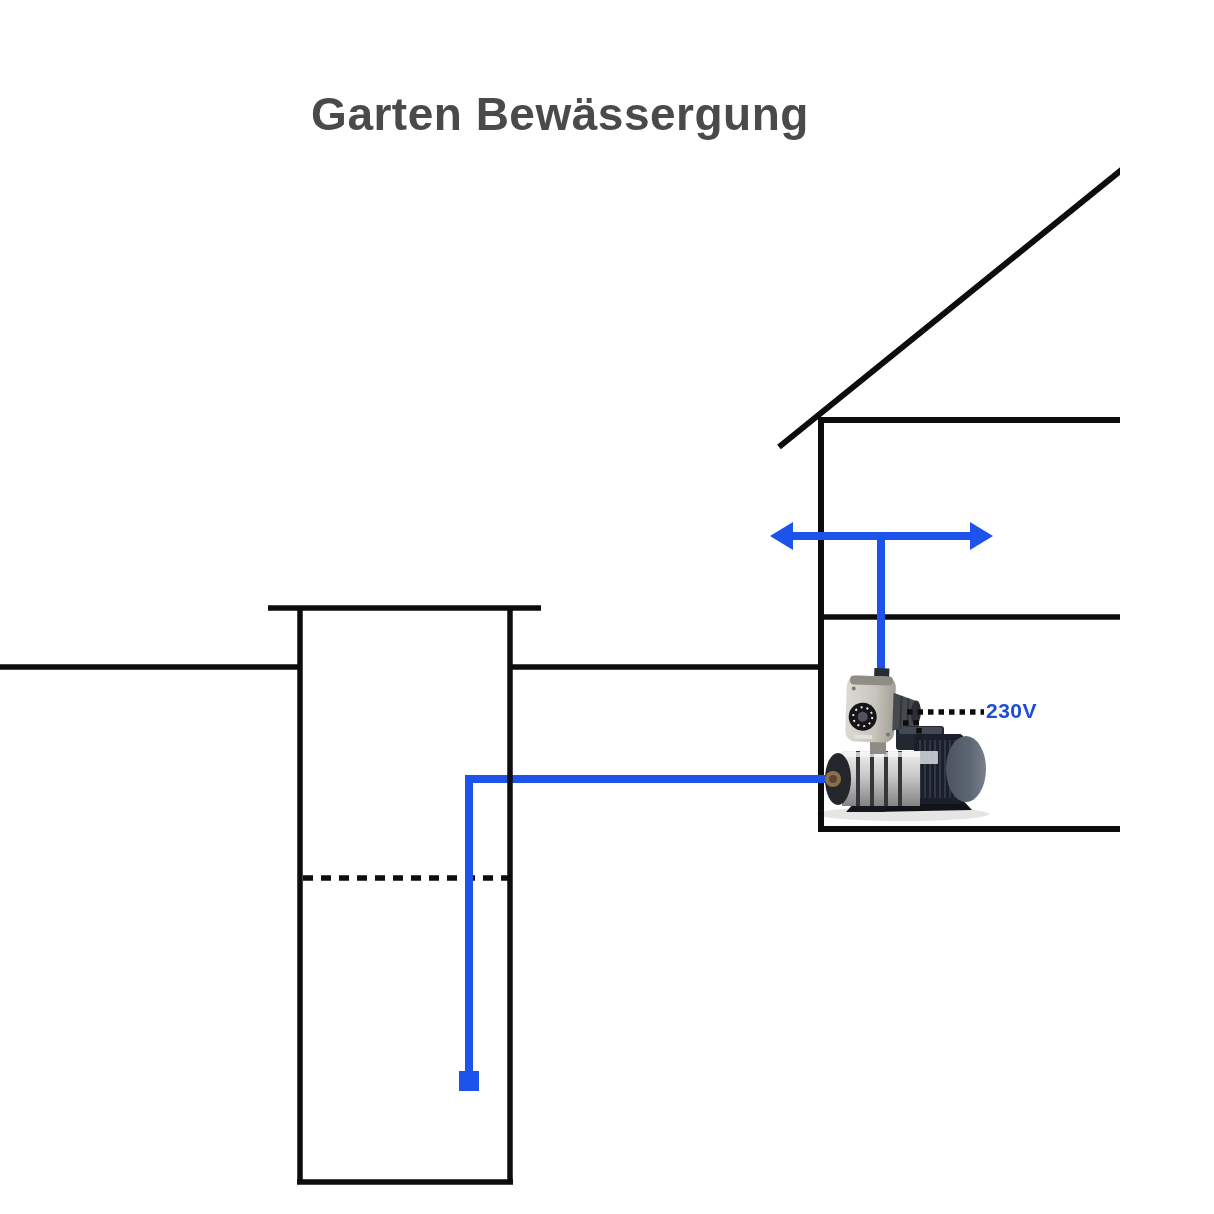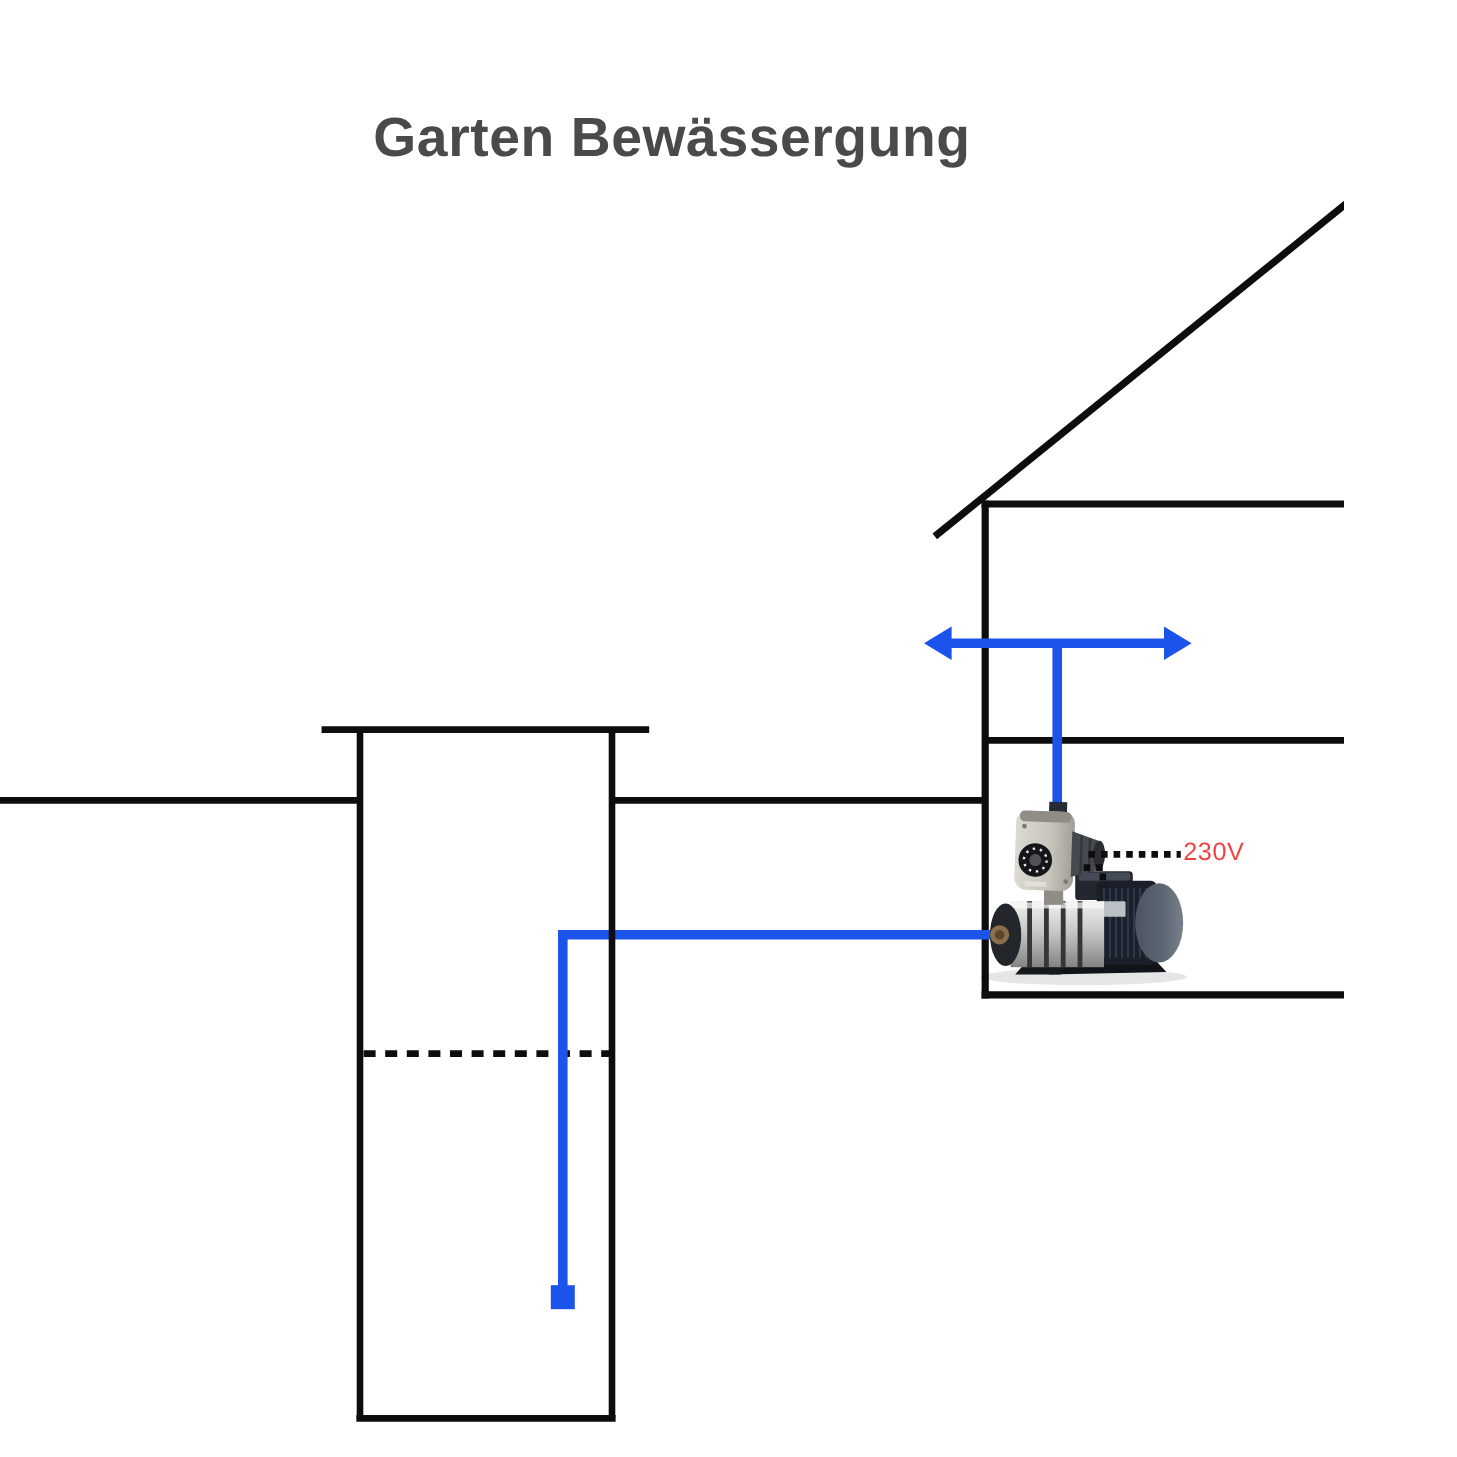--- a/index.html
+++ b/index.html
@@ -8,21 +8,21 @@
     overflow:hidden;font-family:"Liberation Sans",sans-serif;
   }
   .diagram-svg{position:absolute;left:0;top:0;}
   .title{
     position:absolute;left:0;right:0;top:88px;text-align:center;
     font-weight:bold;font-size:46px;line-height:52px;color:#4a4a48;
     letter-spacing:0.5px;
   }
   .voltage-label{
     position:absolute;left:986px;top:700px;
-    font-size:21px;line-height:22px;color:#ef4444;font-weight:normal;
+    font-size:21px;line-height:22px;color:#1d4ed8;font-weight:bold;
     letter-spacing:0.5px;
   }
 </style>
 </head>
 <body>
 
 <div class="canvas">
 
   <svg class="diagram-svg" width="1214" height="1214" viewBox="0 0 1214 1214">
     <defs>

